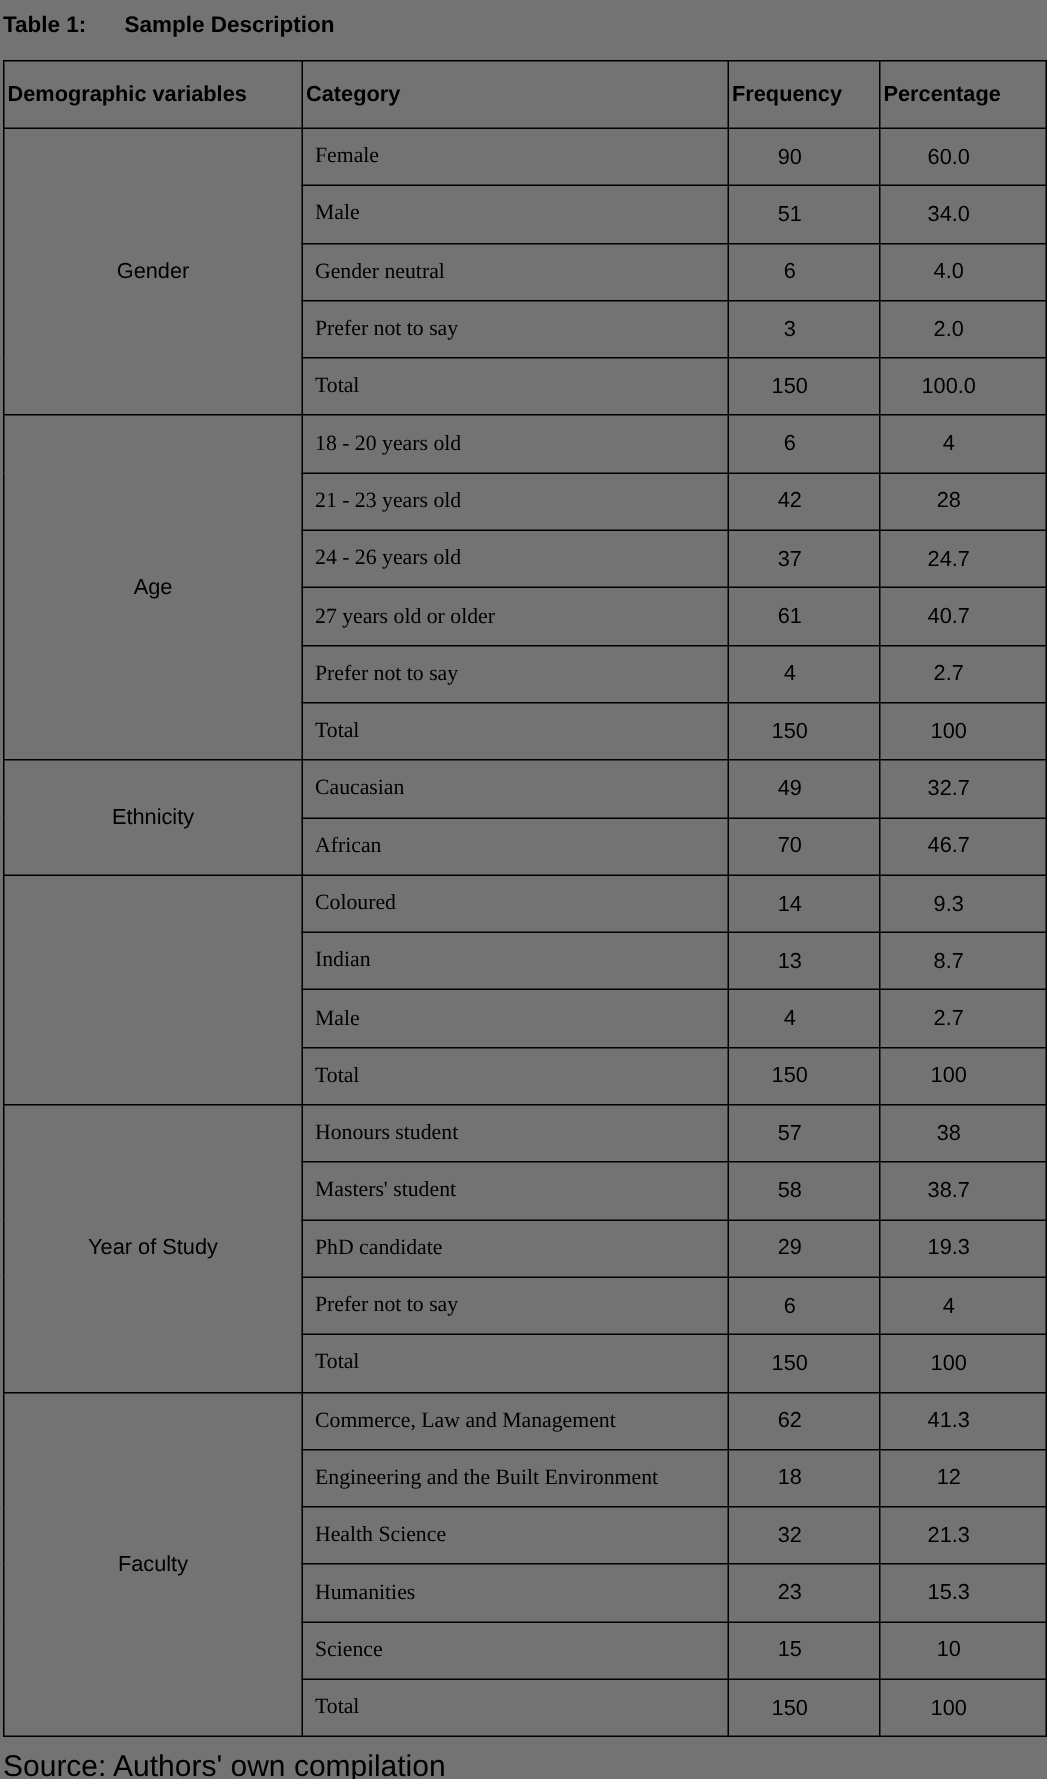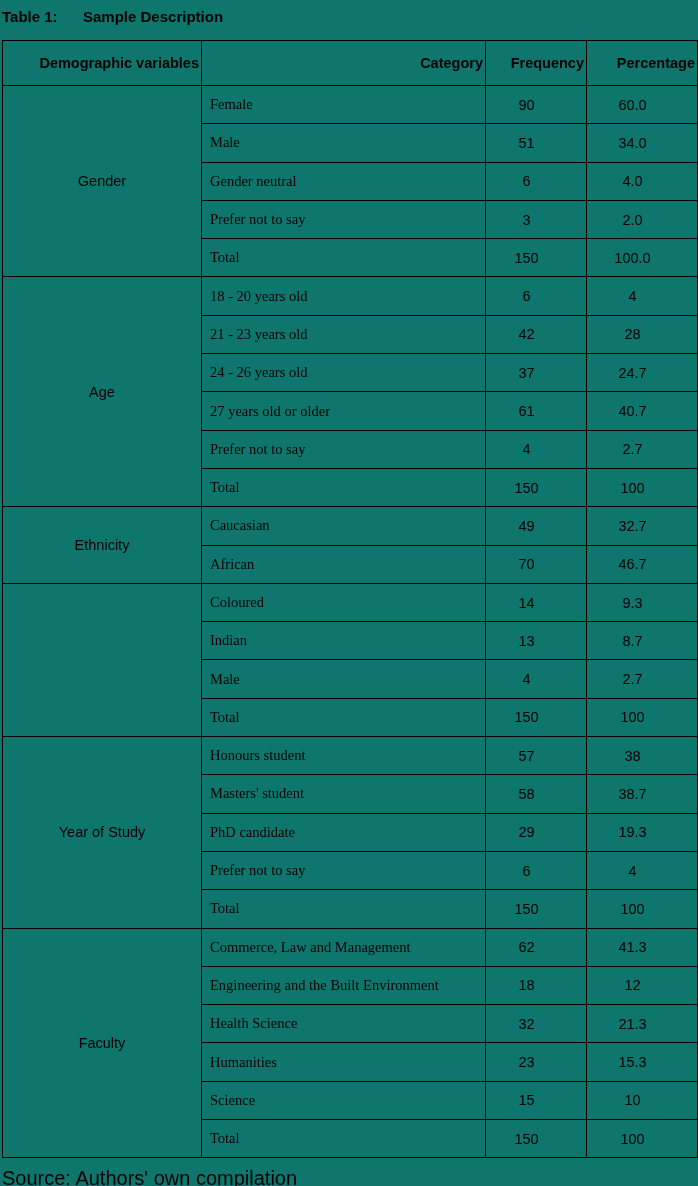--- a/index.html
+++ b/index.html
@@ -7,21 +7,21 @@
     padding: 0;
     background: #ffffff;
     color: #000000;
     font-family: "Liberation Sans", sans-serif;
   }
   .page {
     width: 698px;
     height: 1186px;
     box-sizing: border-box;
     padding: 7px 1px 0 2px;
-    background: #0f766e;
+    background: #737373;
     overflow: hidden;
   }
   .title-row {
     font-size: 15px;
     font-weight: bold;
     line-height: 19px;
     white-space: nowrap;
   }
   .title-label {
     display: inline-block;
@@ -41,21 +41,21 @@
   .sample-table td {
     border: 1px solid #000000;
     font-size: 14.5px;
     vertical-align: middle;
     overflow: hidden;
   }
   .sample-table thead tr { height: 37px; }
   .sample-table tbody tr { height: 38.3px; }
   .sample-table thead th {
     font-weight: bold;
-    text-align: right;
+    text-align: left;
     padding: 14px 2px;
     border-radius: 16px;
   }
   td.var-cell {
     font-weight: normal;
     text-align: center;
     padding: 0 4px;
   }
   td.cat-cell {
     text-align: left;

